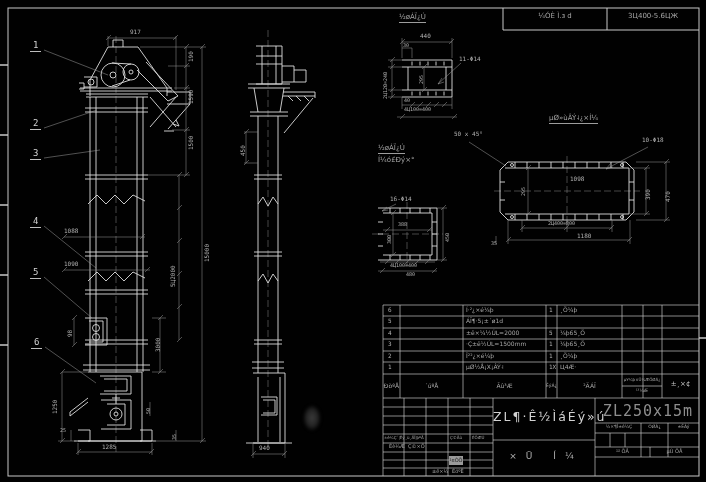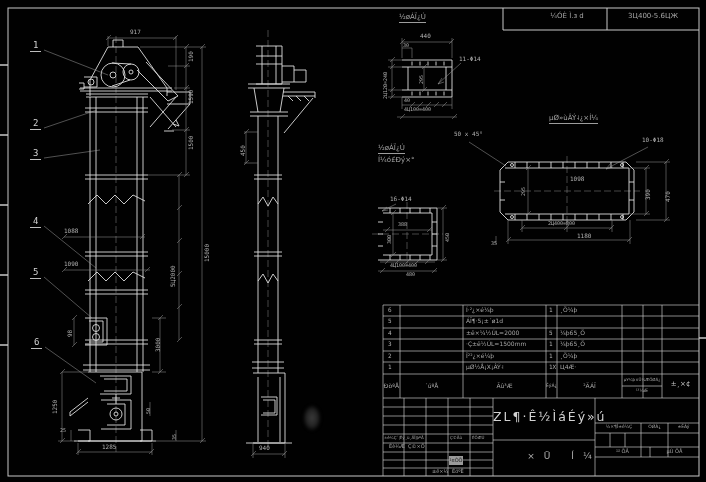--- a/index.html
+++ b/index.html
@@ -176,21 +176,21 @@
                M493,398 V476 M595,398 V476
                M383,407 H493 M383,416 H493 M383,425 H493 M383,434 H493 M383,443 H493
                M383,452 H493 M383,460 H493 M383,468 H493
                M404,398 V476 M426,398 V476 M448,398 V476 M470,398 V476
                M493,440 H595
                M595,423 H699 M595,433 H699 M595,447 H699 M595,457 H699
                M610,433 V447 M625,433 V447 M641,423 V457 M668,423 V457 M650,447 V457"></path>
     </g>
   </svg>
 
-  <span class="d s7 cj ctr" style="left:515px;top:13px;width:104px;position:absolute">¼ÓÈ Ì.з d</span>
+  <span class="d s7 cj ctr" style="left:503px;top:13px;width:104px;position:absolute">¼ÓÈ Ì.з d</span>
   <span class="d s7 cj ctr" style="left:607px;top:13px;width:92px;position:absolute">3Ц400-5.6ЦЖ</span>
 
   <span class="balloon" style="left:30px;top:41px">1</span>
   <span class="balloon" style="left:30px;top:119px">2</span>
   <span class="balloon" style="left:30px;top:149px">3</span>
   <span class="balloon" style="left:30px;top:217px">4</span>
   <span class="balloon" style="left:30px;top:268px">5</span>
   <span class="balloon" style="left:31px;top:338px">6</span>
 
   <span class="d" style="left:130px;top:29px">917</span>
@@ -283,21 +283,22 @@
   <span class="d cj s4" style="left:405px;top:436px">¸ü¸ÄÎļþºÅ</span>
   <span class="d cj s4" style="left:450px;top:436px">Ç©Ãû</span>
   <span class="d cj s4" style="left:472px;top:436px">ÈÕÆÚ</span>
   <span class="d cj s5" style="left:389px;top:444px">Éè¼Æ</span>
   <span class="d cj s5" style="left:408px;top:444px">Ç©×Ö</span>
   <div class="chip" style="left:449px;top:456px;width:14px;height:9px">¹¤ÒÕ</div>
   <span class="d cj s5" style="left:432px;top:469px">±ê×¼</span>
   <span class="d cj s5" style="left:452px;top:469px">ÉóºË</span>
 
   <div class="title-main ctr" style="left:493px;top:409px;width:102px">ZL¶·Ê½ÌáÉý»ú</div>
-  <div class="subtitle ctr" style="left:515px;top:451px;width:98px">×Ü Í¼</div>
+  <div class="subtitle ctr" style="left:497px;top:451px;width:98px">×Ü Í¼</div>
+  <div class="dwgno ctr" style="left:598px;top:402px;width:100px">ZL250x15m</div>
   <span class="d cj ctr s45" style="left:597px;top:425px;width:44px;position:absolute">½×¶Î±ê¼Ç</span>
   <span class="d cj ctr s45" style="left:641px;top:425px;width:27px;position:absolute">ÖØÁ¿</span>
   <span class="d cj ctr s45" style="left:668px;top:425px;width:31px;position:absolute">±ÈÀý</span>
   <span class="d cj ctr s5" style="left:595px;top:449px;width:55px;position:absolute">¹² ÕÅ</span>
   <span class="d cj ctr s5" style="left:650px;top:449px;width:49px;position:absolute">µÚ ÕÅ</span>
 
   <div class="smudge"></div>
 
 </div>
 

